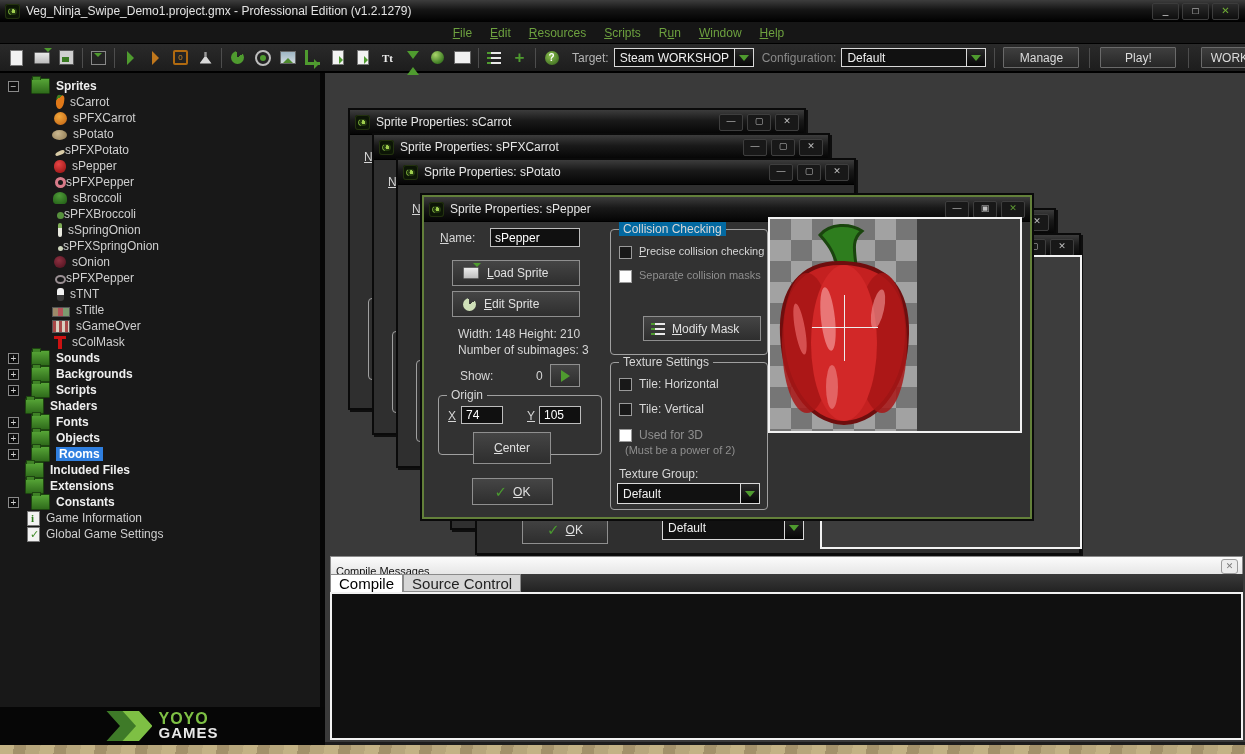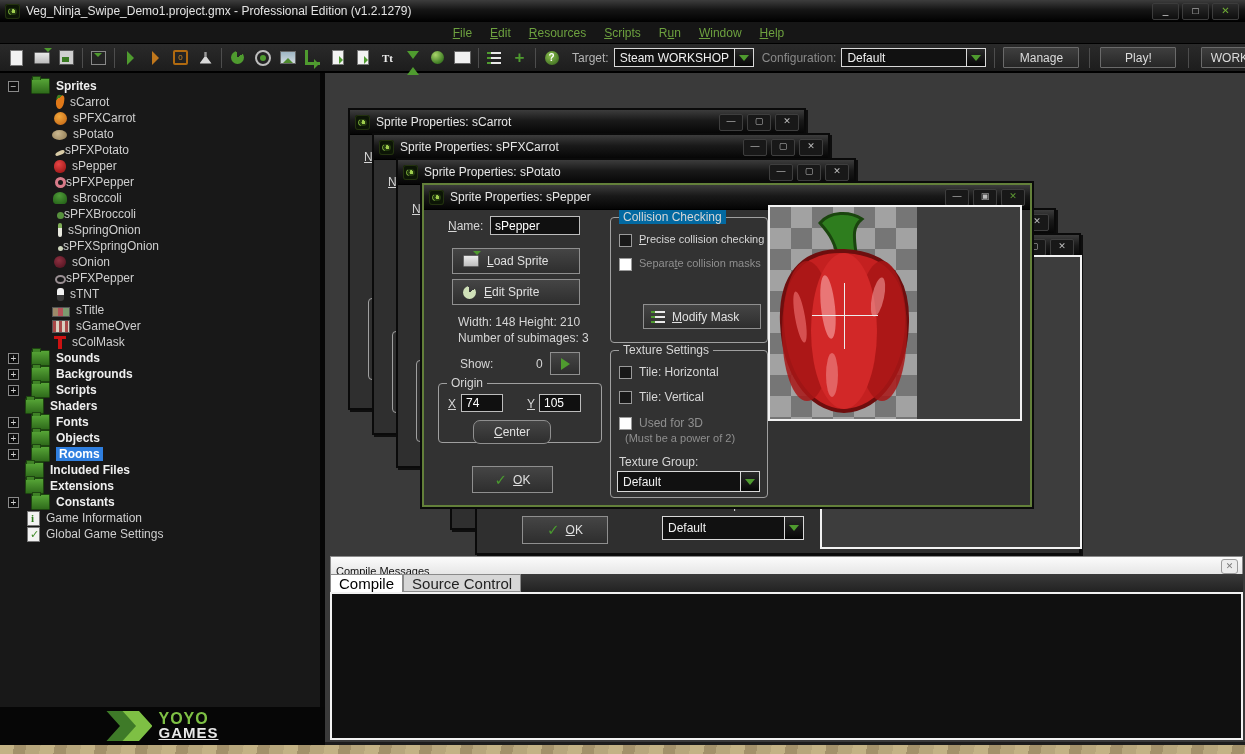--- a/index.html
+++ b/index.html
@@ -109,21 +109,21 @@
   .i-ggs{width:11px;height:13px;background:#f2f2f2;border:1px solid #777;margin-left:2px;}
   .i-ggs::after{content:"\2713";position:absolute;left:2px;top:0;color:#3f8a26;font-weight:bold;font-size:11px;}
 
   
   #yoyostrip{left:0;top:707px;width:325px;height:38px;background:#060606;display:flex;align-items:center;justify-content:center;}
   .yy-mark{width:46px;height:30px;position:relative;margin-right:6px;flex:none;}
   .yy-mark .c1{position:absolute;left:0;top:0;width:30px;height:30px;background:#3e7a28;clip-path:polygon(0 0,55% 0,100% 50%,55% 100%,0 100%,45% 50%);}
   .yy-mark .c2{position:absolute;left:16px;top:0;width:30px;height:30px;background:#7ec044;clip-path:polygon(0 0,55% 0,100% 50%,55% 100%,0 100%,45% 50%);}
   .yy-text{line-height:14px;font-weight:bold;}
   .yy-text .l1{color:#7ec044;font-size:16px;letter-spacing:1px;}
-  .yy-text .l2{color:#e8e8e8;font-size:15px;letter-spacing:1px;text-decoration:underline;}
+  .yy-text .l2{color:#e8e8e8;font-size:15px;letter-spacing:1px;}
 
   
   .gwin{position:absolute;background:#2f2f2f;border:2px solid #0a0a0a;box-sizing:border-box;box-shadow:2px 2px 0 #0e0e0e;}
   .gwin-title{height:24px;background:linear-gradient(#3c3c3c,#191919 45%,#050505);display:flex;align-items:center;position:relative;border-bottom:1px solid #000;}
   .gwin-title .ttxt{color:#e6e6e6;font-size:12px;}
   .gwin-btns{position:absolute;right:5px;top:4px;display:flex;gap:4px;}
   .gbtn{width:22px;height:15px;background:#181818;border:1px solid #3e3e3e;color:#bdbdbd;font-size:9px;line-height:13px;text-align:center;border-radius:2px;}
   .gbtn.grn{color:#5f9b33;font-weight:bold;}
   .groupbox{position:absolute;border:1px solid #a0a0a0;border-radius:4px;}
   .groupbox .glabel{position:absolute;top:-8px;left:8px;background:#323232;padding:0 4px;color:#d6d6d6;font-size:12px;}
@@ -501,32 +501,32 @@
   </div>
   <div class="dlabel" style="left:187px;top:262px;">Texture Group:</div>
   <div class="combo" style="position:absolute;left:185px;top:281px;width:142px;height:24px;">
     <span class="cval">Default</span>
     <span class="cbtn">
         <span class="arr-dn"></span>
       </span>
   </div>
 </div>
 
-<div class="gwin" style="left:422px;top:183px;width:610px;height:324px;border:2px solid #63803a;background:#323232;box-shadow:0 0 0 2px #0a0a0a;">
+<div class="gwin" style="left:422px;top:195px;width:610px;height:324px;border:2px solid #63803a;background:#323232;box-shadow:0 0 0 2px #0a0a0a;">
   <div class="gwin-title">
     <span class="gmlogo"></span>
     <span class="ttxt">Sprite Properties: sPepper</span>
     <span class="gwin-btns">
       <span class="gbtn">—</span>
       <span class="gbtn">▣</span>
       <span class="gbtn grn">✕</span>
     </span>
   </div>
 
-  <div class="dlabel" style="left:16px;top:34px;margin-left:8px;"><u>N</u>ame:</div>
+  <div class="dlabel" style="left:16px;top:34px;"><u>N</u>ame:</div>
   <div class="dinput" style="left:66px;top:31px;width:90px;height:19px;">sPepper</div>
 
   <div class="dbtn" style="left:28px;top:63px;width:128px;height:26px;justify-content:flex-start;padding-left:10px;">
     <span class="fold-ic"></span>
     <span><u>L</u>oad Sprite</span>
   </div>
   <div class="dbtn" style="left:28px;top:94px;width:128px;height:26px;justify-content:flex-start;padding-left:10px;">
     <span class="pac-ic"></span>
     <span><u>E</u>dit Sprite</span>
   </div>
@@ -539,21 +539,21 @@
   <div class="dbtn" style="left:126px;top:167px;width:30px;height:23px;">
     <span style="width:0;height:0;border:6px solid transparent;border-left:9px solid #4f9b2f;margin-left:6px;"></span>
   </div>
 
   <div class="groupbox" style="left:14px;top:198px;width:162px;height:58px;">
     <span class="glabel" style="background:#323232;">Origin</span>
     <div class="dlabel" style="left:9px;top:13px;"><u>X</u></div>
     <div class="dinput" style="left:22px;top:10px;width:42px;height:18px;">74</div>
     <div class="dlabel" style="left:88px;top:13px;"><u>Y</u></div>
     <div class="dinput" style="left:100px;top:10px;width:42px;height:18px;">105</div>
-    <div class="dbtn" style="left:34px;top:36px;width:78px;height:24px;border-radius:7px;">
+    <div class="dbtn" style="left:34px;top:36px;width:78px;height:32px;">
       <span><u>C</u>enter</span>
     </div>
   </div>
 
   <div class="dbtn" style="left:48px;top:281px;width:81px;height:27px;">
     <span class="check">✓</span>
     <span><u>O</u>K</span>
   </div>
 
   <div class="groupbox" style="left:186px;top:32px;width:156px;height:124px;">

